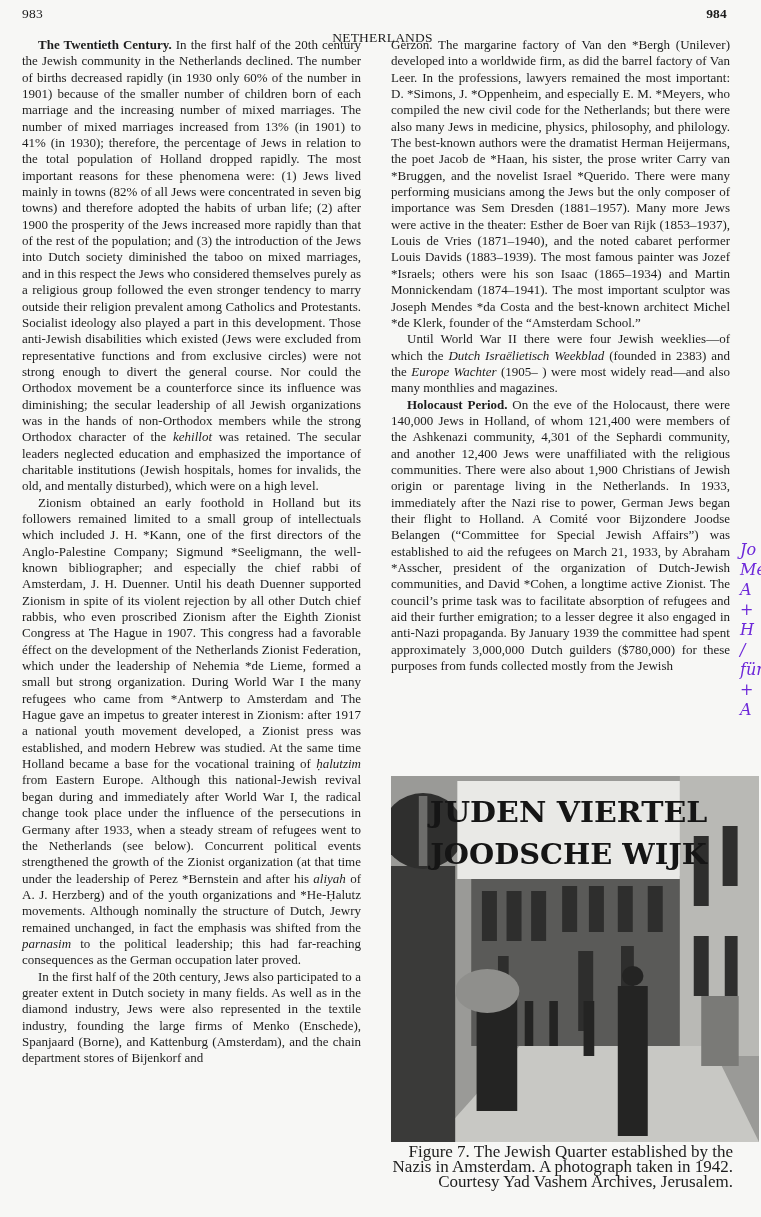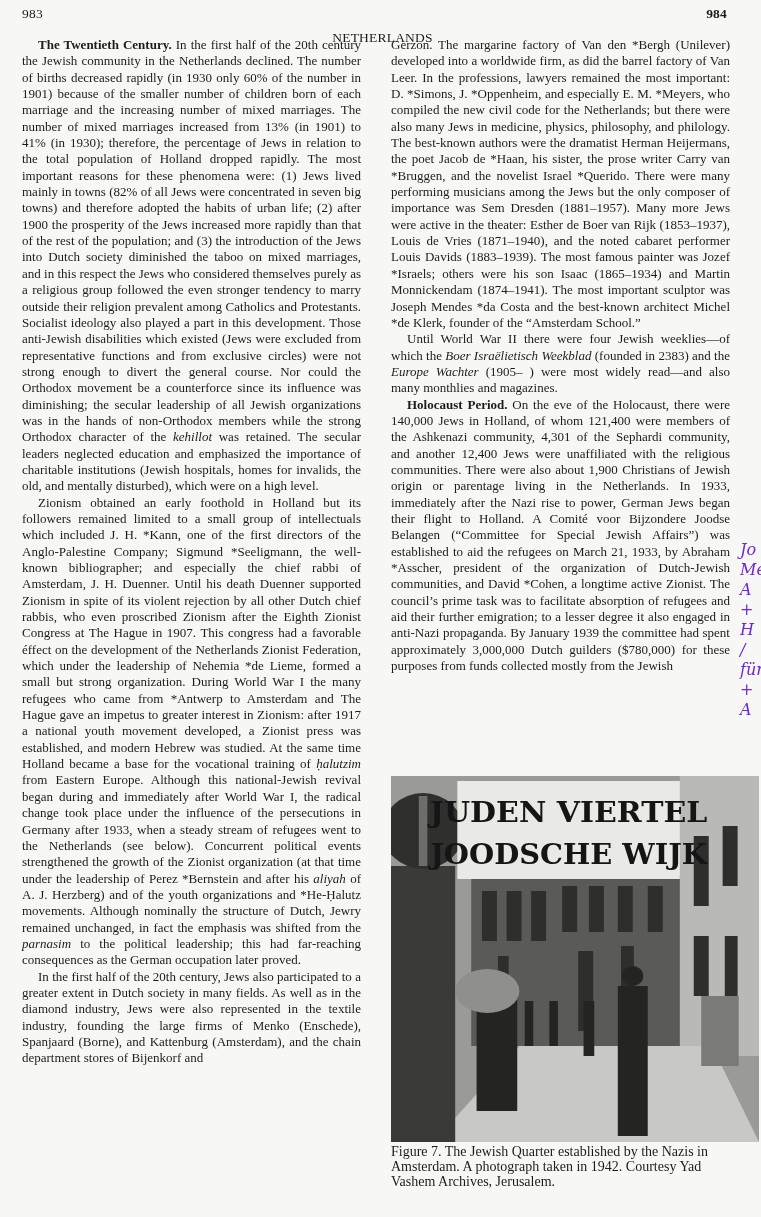--- a/index.html
+++ b/index.html
@@ -28,21 +28,21 @@
   .col p.noindent { text-indent: 0; }
   .col b { font-weight: bold; }
   .col i { font-style: italic; }
   .figure {
     position: absolute; left: 391px; top: 776px; width: 368px; height: 366px;
     background: #84cc16; overflow: hidden;
   }
   .figure svg { display: block; width: 100%; height: 100%; }
   .caption {
     position: absolute; left: 391px; top: 1144px; width: 342px;
-    font-size: 14px; line-height: 15px; text-align: left;
+    font-size: 17px; line-height: 15px; text-align: right;
   }
   .annotations {
     position: absolute; left: 740px; top: 540px; width: 21px; height: 170px;
     font-family: "DejaVu Serif", serif; font-style: italic; font-size: 16px;
     color: #6d28d9; line-height: 20px;
   }
   .annotations span { display: block; }
 </style>
 </head>
 <body>
@@ -54,21 +54,21 @@
 </div>
 
 <div class="col col-left">
   <p><b>The Twentieth Century.</b><span> In the first half of the 20th century the Jewish community in the Netherlands declined. The number of births decreased rapidly (in 1930 only 60% of the number in 1901) because of the smaller number of children born of each marriage and the increasing number of mixed marriages. The number of mixed marriages increased from 13% (in 1901) to 41% (in 1930); therefore, the percentage of Jews in relation to the total population of Holland dropped rapidly. The most important reasons for these phenomena were: (1) Jews lived mainly in towns (82% of all Jews were concentrated in seven big towns) and therefore adopted the habits of urban life; (2) after 1900 the prosperity of the Jews increased more rapidly than that of the rest of the population; and (3) the introduction of the Jews into Dutch society diminished the taboo on mixed marriages, and in this respect the Jews who considered themselves purely as a religious group followed the even stronger tendency to marry outside their religion prevalent among Catholics and Protestants. Socialist ideology also played a part in this development. Those anti-Jewish disabilities which existed (Jews were excluded from representative functions and from exclusive circles) were not strong enough to divert the general course. Nor could the Orthodox movement be a counterforce since its influence was diminishing; the secular leadership of all Jewish organizations was in the hands of non-Orthodox members while the strong Orthodox character of the </span><i>kehillot</i><span> was retained. The secular leaders neglected education and emphasized the importance of charitable institutions (Jewish hospitals, homes for invalids, the old, and mentally disturbed), which were on a high level.</span></p>
   <p><span>Zionism obtained an early foothold in Holland but its followers remained limited to a small group of intellectuals which included J. H. *Kann, one of the first directors of the Anglo-Palestine Company; Sigmund *Seeligmann, the well-known bibliographer; and especially the chief rabbi of Amsterdam, J. H. Duenner. Until his death Duenner supported Zionism in spite of its violent rejection by all other Dutch chief rabbis, who even proscribed Zionism after the Eighth Zionist Congress at The Hague in 1907. This congress had a favorable éffect on the development of the Netherlands Zionist Federation, which under the leadership of Nehemia *de Lieme, formed a small but strong organization. During World War I the many refugees who came from *Antwerp to Amsterdam and The Hague gave an impetus to greater interest in Zionism: after 1917 a national youth movement developed, a Zionist press was established, and modern Hebrew was studied. At the same time Holland became a base for the vocational training of </span><i>ḥalutzim</i><span> from Eastern Europe. Although this national-Jewish revival began during and immediately after World War I, the radical change took place under the influence of the persecutions in Germany after 1933, when a steady stream of refugees went to the Netherlands (see below). Concurrent political events strengthened the growth of the Zionist organization (at that time under the leadership of Perez *Bernstein and after his </span><i>aliyah</i><span> of A. J. Herzberg) and of the youth organizations and *He-Ḥalutz movements. Although nominally the structure of Dutch, Jewry remained unchanged, in fact the emphasis was shifted from the </span><i>parnasim</i><span> to the political leadership; this had far-reaching consequences as the German occupation later proved.</span></p>
   <p>In the first half of the 20th century, Jews also participated to a greater extent in Dutch society in many fields. As well as in the diamond industry, Jews were also represented in the textile industry, founding the large firms of Menko (Enschede), Spanjaard (Borne), and Kattenburg (Amsterdam), and the chain department stores of Bijenkorf and</p>
 </div>
 
 <div class="col col-right">
   <p class="noindent">Gerzon. The margarine factory of Van den *Bergh (Unilever) developed into a worldwide firm, as did the barrel factory of Van Leer. In the professions, lawyers remained the most important: D. *Simons, J. *Oppenheim, and especially E. M. *Meyers, who compiled the new civil code for the Netherlands; but there were also many Jews in medicine, physics, philosophy, and philology. The best-known authors were the dramatist Herman Heijermans, the poet Jacob de *Haan, his sister, the prose writer Carry van *Bruggen, and the novelist Israel *Querido. There were many performing musicians among the Jews but the only composer of importance was Sem Dresden (1881–1957). Many more Jews were active in the theater: Esther de Boer van Rijk (1853–1937), Louis de Vries (1871–1940), and the noted cabaret performer Louis Davids (1883–1939). The most famous painter was Jozef *Israels; others were his son Isaac (1865–1934) and Martin Monnickendam (1874–1941). The most important sculptor was Joseph Mendes *da Costa and the best-known architect Michel *de Klerk, founder of the “Amsterdam School.”</p>
-  <p><span>Until World War II there were four Jewish weeklies—of which the </span><i>Boer Israëlietisch Weekblad</i><span> (founded in 2383) and the </span><i>Europe Wachter</i><span> (1905– ) were most widely read—and also many monthlies and magazines.</span></p>
+  <p><span>Until World War II there were four Jewish weeklies—of which the </span><i>Dutch Israëlietisch Weekblad</i><span> (founded in 2383) and the </span><i>Europe Wachter</i><span> (1905– ) were most widely read—and also many monthlies and magazines.</span></p>
   <p><b>Holocaust Period.</b><span> On the eve of the Holocaust, there were 140,000 Jews in Holland, of whom 121,400 were members of the Ashkenazi community, 4,301 of the Sephardi community, and another 12,400 Jews were unaffiliated with the religious communities. There were also about 1,900 Christians of Jewish origin or parentage living in the Netherlands. In 1933, immediately after the Nazi rise to power, German Jews began their flight to Holland. A Comité voor Bijzondere Joodse Belangen (“Committee for Special Jewish Affairs”) was established to aid the refugees on March 21, 1933, by Abraham *Asscher, president of the organization of Dutch-Jewish communities, and David *Cohen, a longtime active Zionist. The council’s prime task was to facilitate absorption of refugees and aid their further emigration; to a lesser degree it also engaged in anti-Nazi propaganda. By January 1939 the committee had spent approximately 3,000,000 Dutch guilders ($780,000) for these purposes from funds collected mostly from the Jewish</span></p>
 </div>
 
 <div class="annotations">
   <span>Jo</span>
   <span>Me</span>
   <span>A</span>
   <span>+ H</span>
   <span>/</span>
   <span>für</span>

